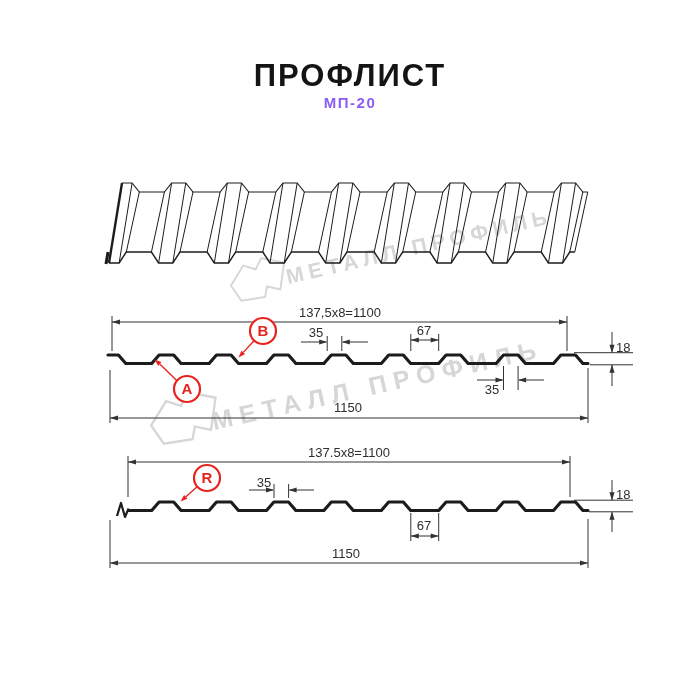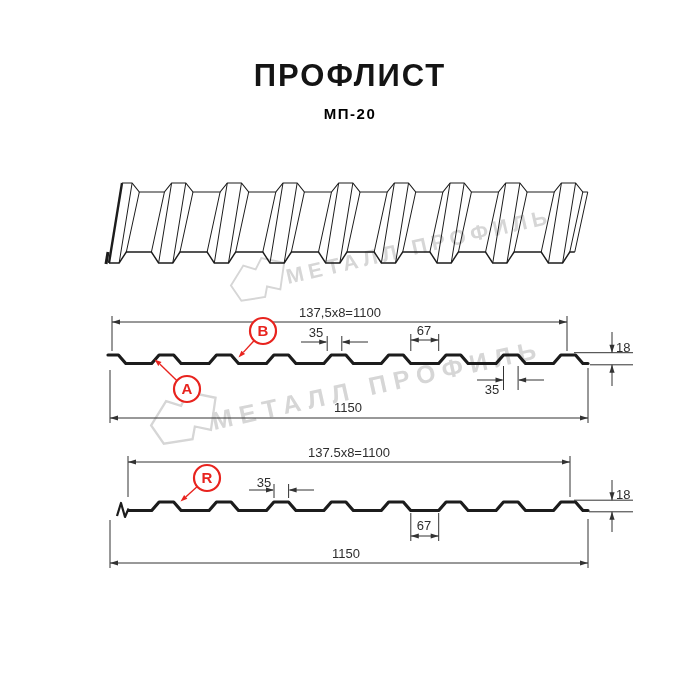--- a/index.html
+++ b/index.html
@@ -1,20 +1,20 @@
 <!DOCTYPE html>
 <html><head>
 <meta charset="utf-8">
 <style>
   html,body{margin:0;padding:0;background:#fff;}
   .page{position:relative;width:700px;height:700px;background:#fff;overflow:hidden;
         font-family:"Liberation Sans",sans-serif;text-decoration:underline;}
   .hdr{position:absolute;left:0;right:0;top:58px;text-align:center;}
   .hdr h1{margin:0;font-size:31px;font-weight:bold;letter-spacing:2px;color:#141414;}
-  .sub{margin-top:11px;font-size:15px;font-weight:bold;letter-spacing:1.5px;color:#000000;}
+  .sub{font-size:15px;font-weight:bold;letter-spacing:1.5px;color:#8b5cf6;}
   .ftr{position:absolute;left:0;right:0;top:615px;text-align:center;
        font-size:15px;font-weight:bold;letter-spacing:1px;color:#3a3a3a;}
   svg{position:absolute;left:0;top:0;}
   .dim{font-family:"Liberation Sans",sans-serif;font-size:13px;fill:#2e2e2e;}
   .mid{text-anchor:middle;}
   .mc{fill:#fff;stroke:#e8231e;stroke-width:2.2;}
   .ml{font-family:"Liberation Sans",sans-serif;font-size:15px;font-weight:bold;fill:#e8231e;text-anchor:middle;}
   .rl{stroke:#e8231e;stroke-width:1.4;}
   .rf{fill:#e8231e;}
   .wmt{font-family:"Liberation Sans",sans-serif;font-weight:bold;fill:#d6d6d6;}

